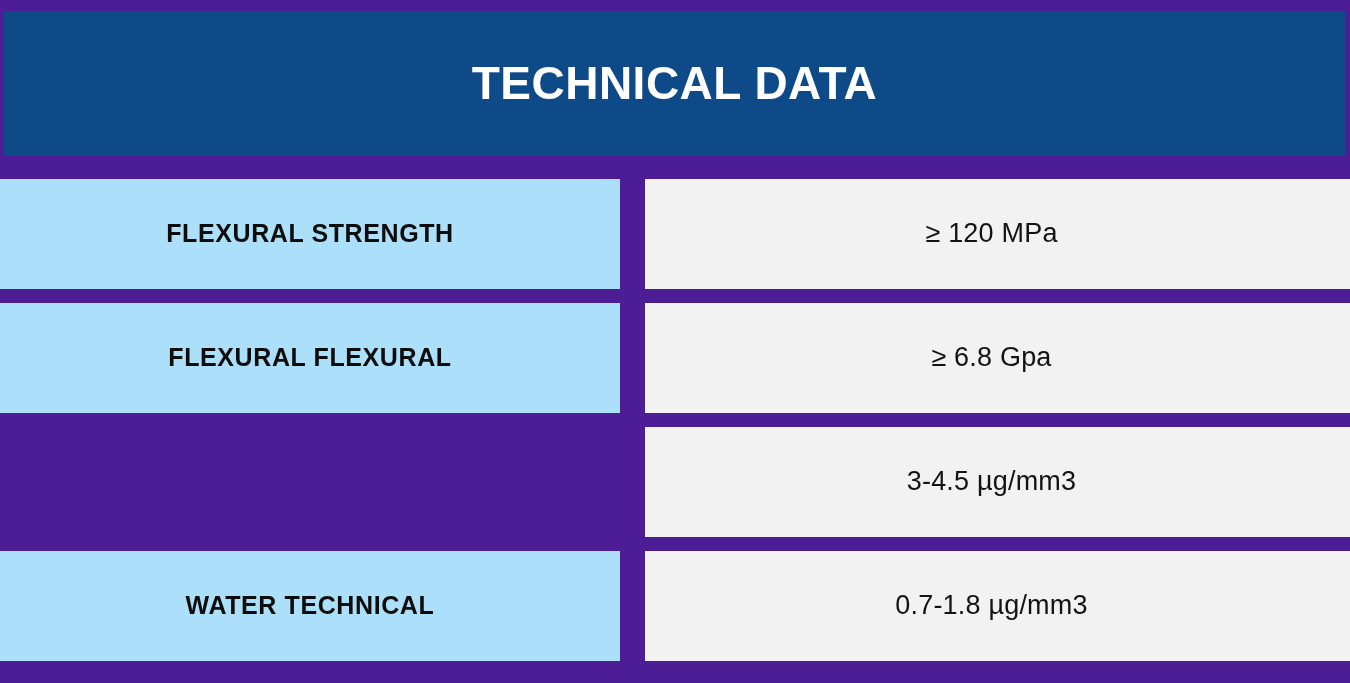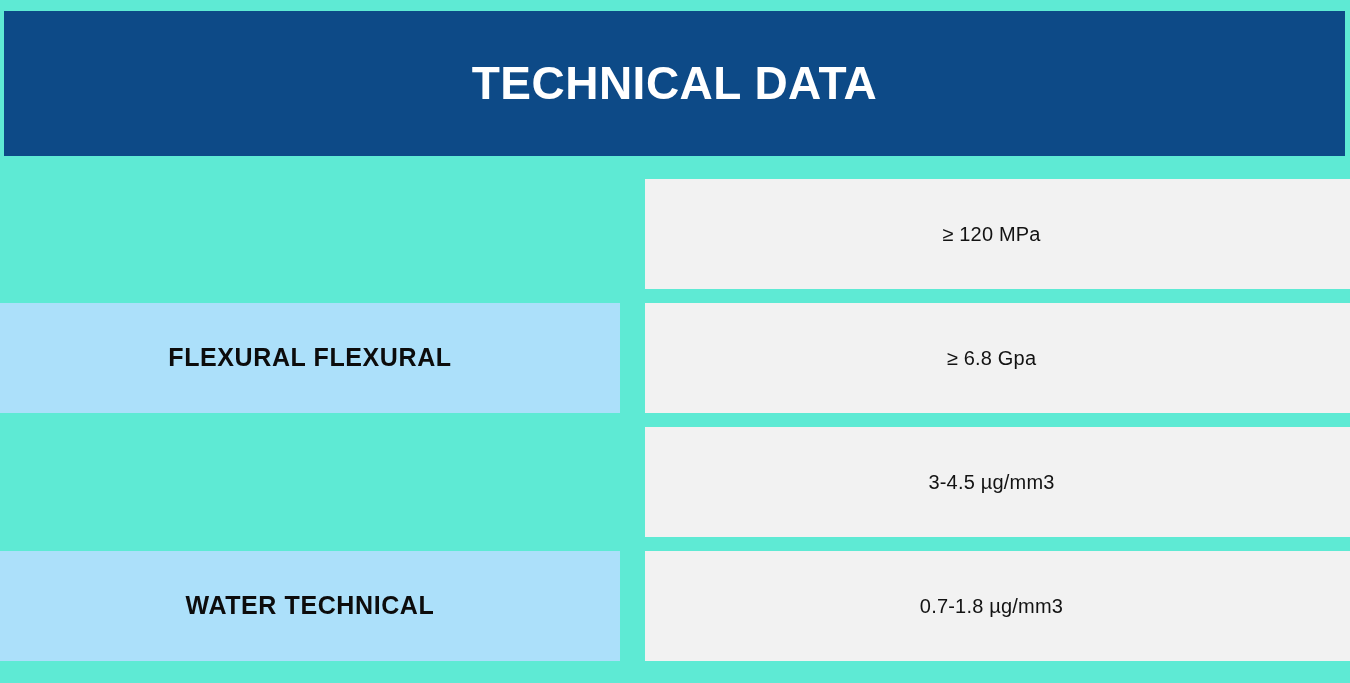--- a/index.html
+++ b/index.html
@@ -12,21 +12,21 @@
     height: 683px;
     overflow: hidden;
     font-family: "Liberation Sans", sans-serif;
     -webkit-font-smoothing: antialiased;
   }
 
   #page {
     position: relative;
     width: 1350px;
     height: 683px;
-    background: #5eead4;
+    background: #4c1d95;
     overflow: hidden;
   }
 
   
   .header-band {
     position: absolute;
     left: 4px;
     top: 11px;
     width: 1341px;
     height: 145px;
@@ -93,21 +93,21 @@
     width: 705px;
     height: 110px;
     background: #f2f2f2;
     display: flex;
     align-items: center;
     justify-content: center;
     box-sizing: border-box;
   }
   .value-text {
     color: #131313;
-    font-size: 20px;
+    font-size: 27px;
     font-weight: normal;
     letter-spacing: 0.2px;
     text-align: left;
     line-height: 1.1;
     white-space: nowrap;
     
     transform: translateX(-6px);
   }
 </style>
 </head>
@@ -115,20 +115,23 @@
 
 <div id="page">
 
   <div class="header-band">
     <div class="header-title">TECHNICAL DATA</div>
   </div>
 
   <div class="table">
 
     <div class="row">
+      <div class="label-cell">
+        <span class="label-text">FLEXURAL STRENGTH</span>
+      </div>
       <div class="value-cell">
         <span class="value-text">≥ 120 MPa</span>
       </div>
     </div>
 
     <div class="row">
       <div class="label-cell">
         <span class="label-text">FLEXURAL FLEXURAL</span>
       </div>
       <div class="value-cell">

